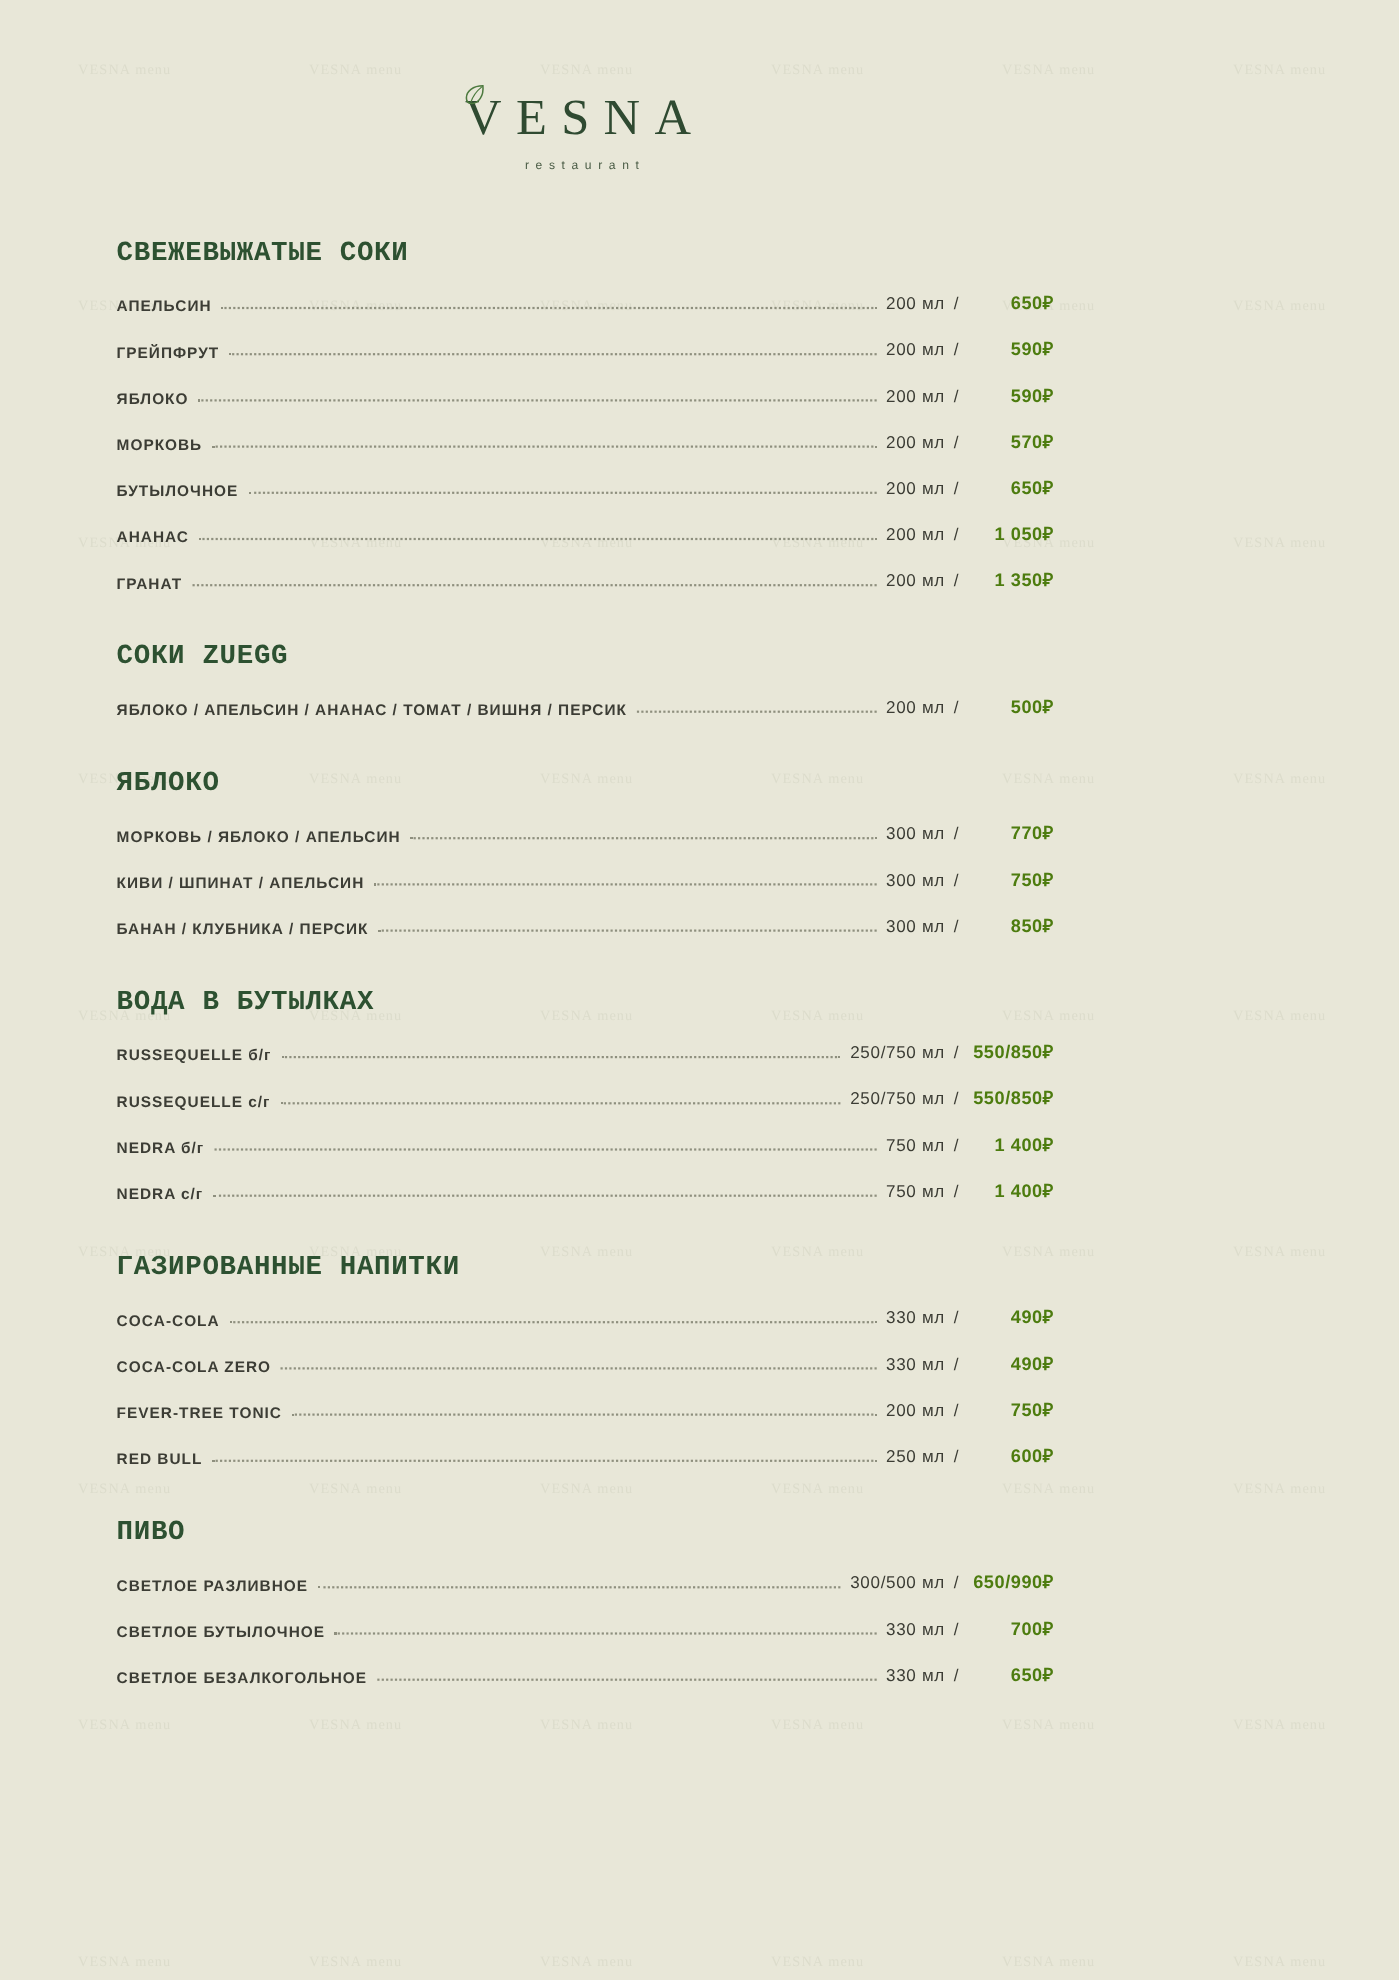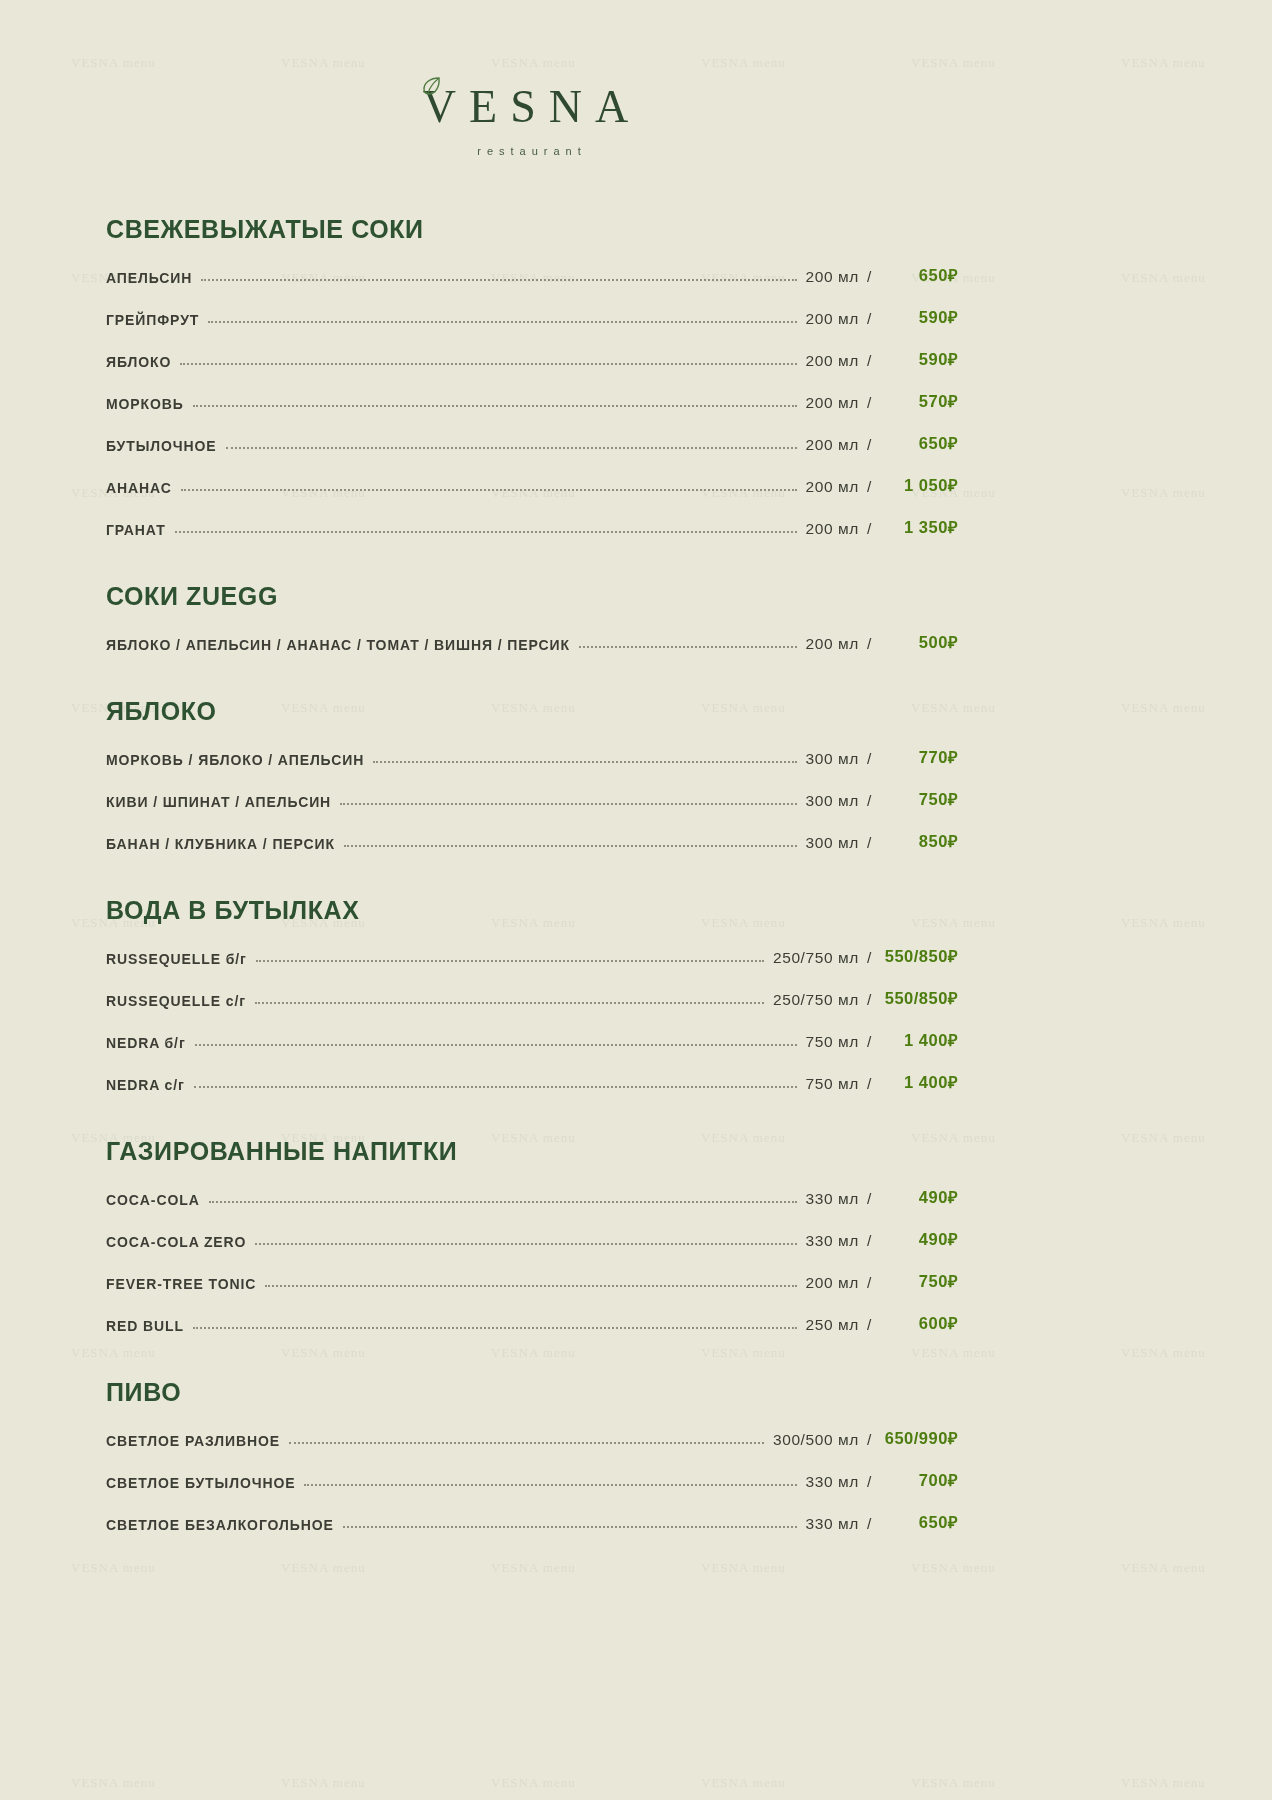--- a/index.html
+++ b/index.html
@@ -77,21 +77,21 @@
   }
   .section {
     margin-bottom: 44px;
   }
   .section-title {
     font-size: 25px;
     font-weight: 700;
     color: #2d5131;
     letter-spacing: 0.6px;
     margin-bottom: 19px;
-    font-family: Liberation Sans, sans-serif;
+    font-family: Liberation Mono, monospace;
   }
   .row {
     display: flex;
     align-items: flex-end;
     margin-bottom: 19px;
     font-size: 16.5px;
     letter-spacing: 0.7px;
     color: #3c3d35;
   }
   .row-name {

